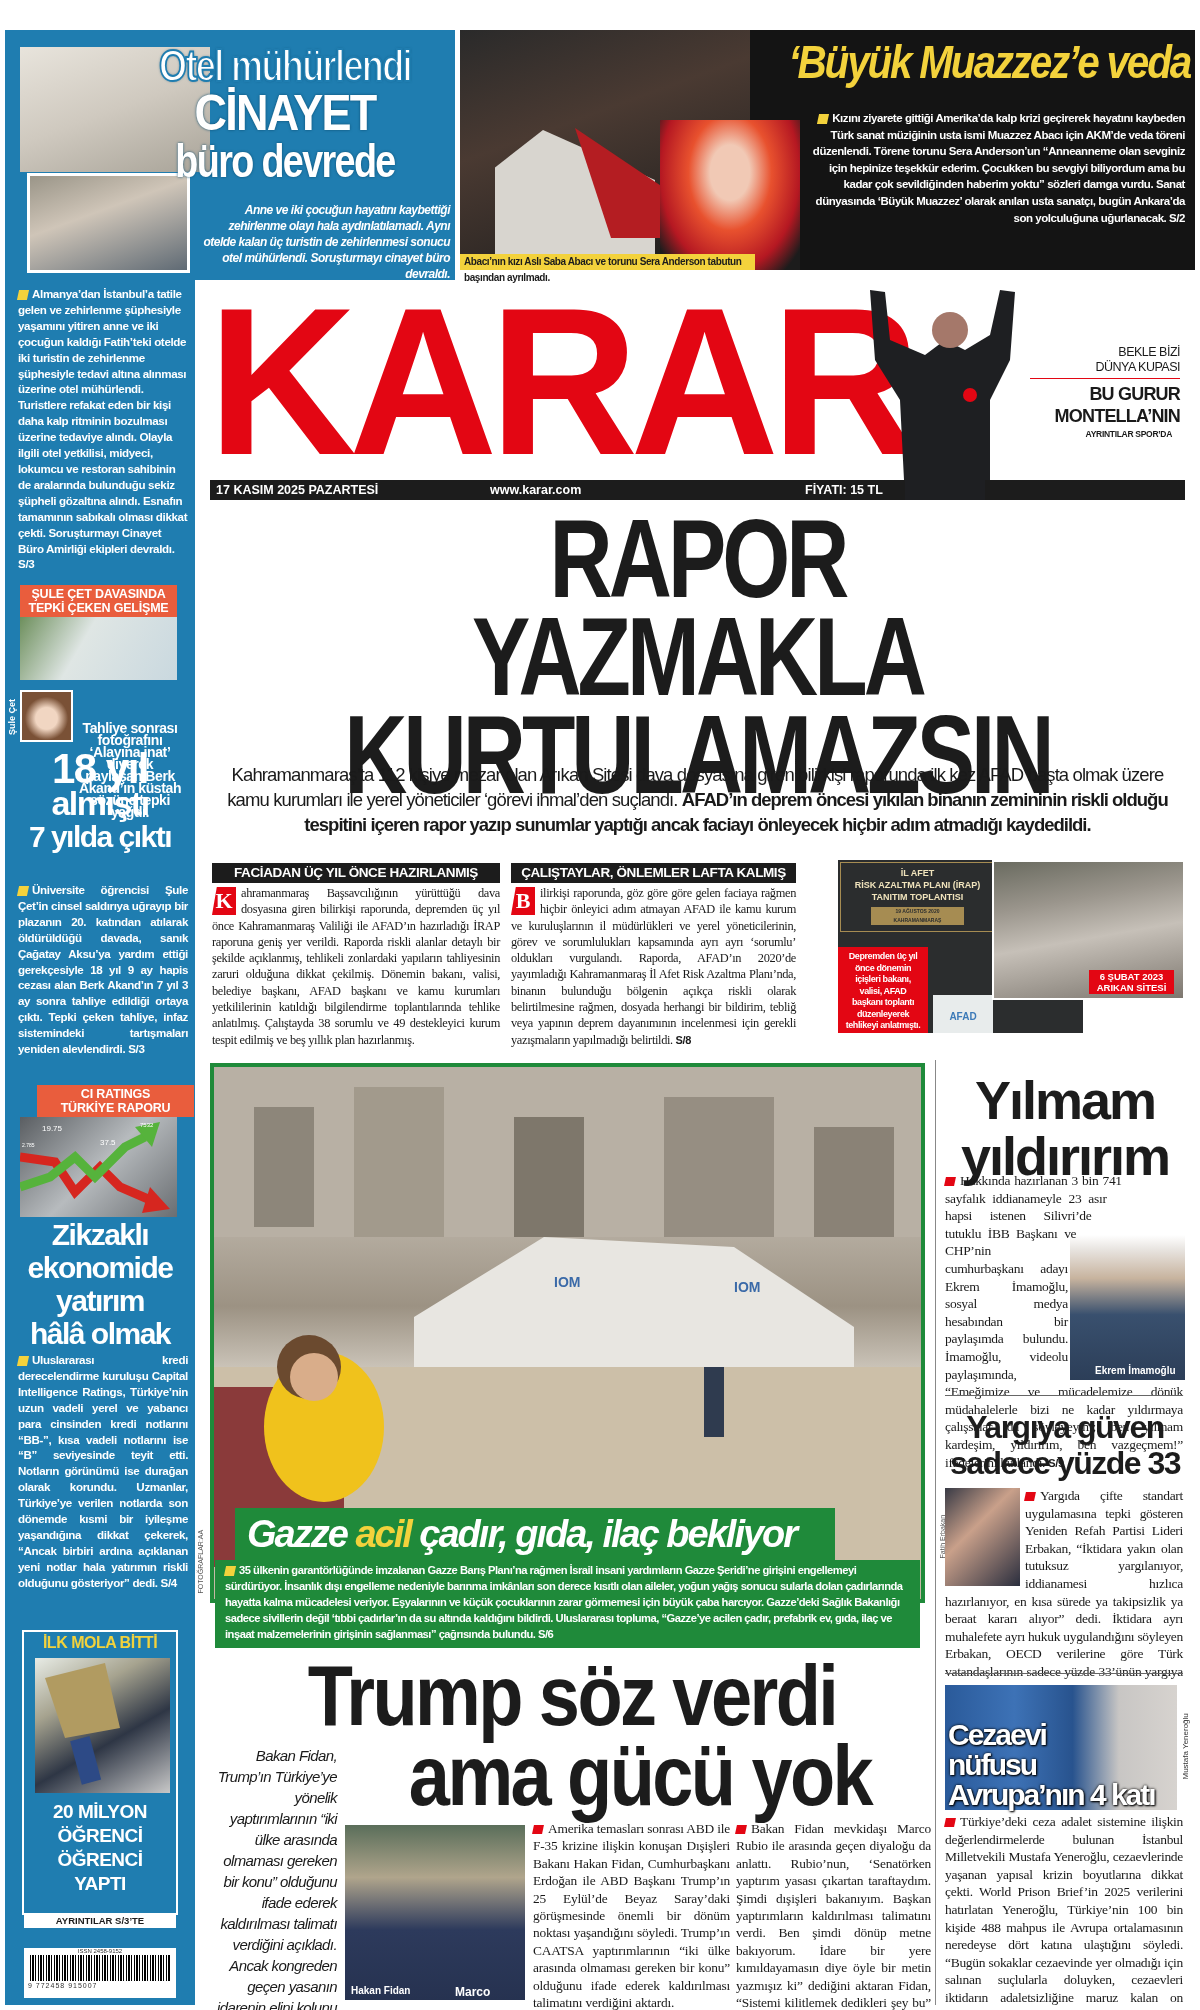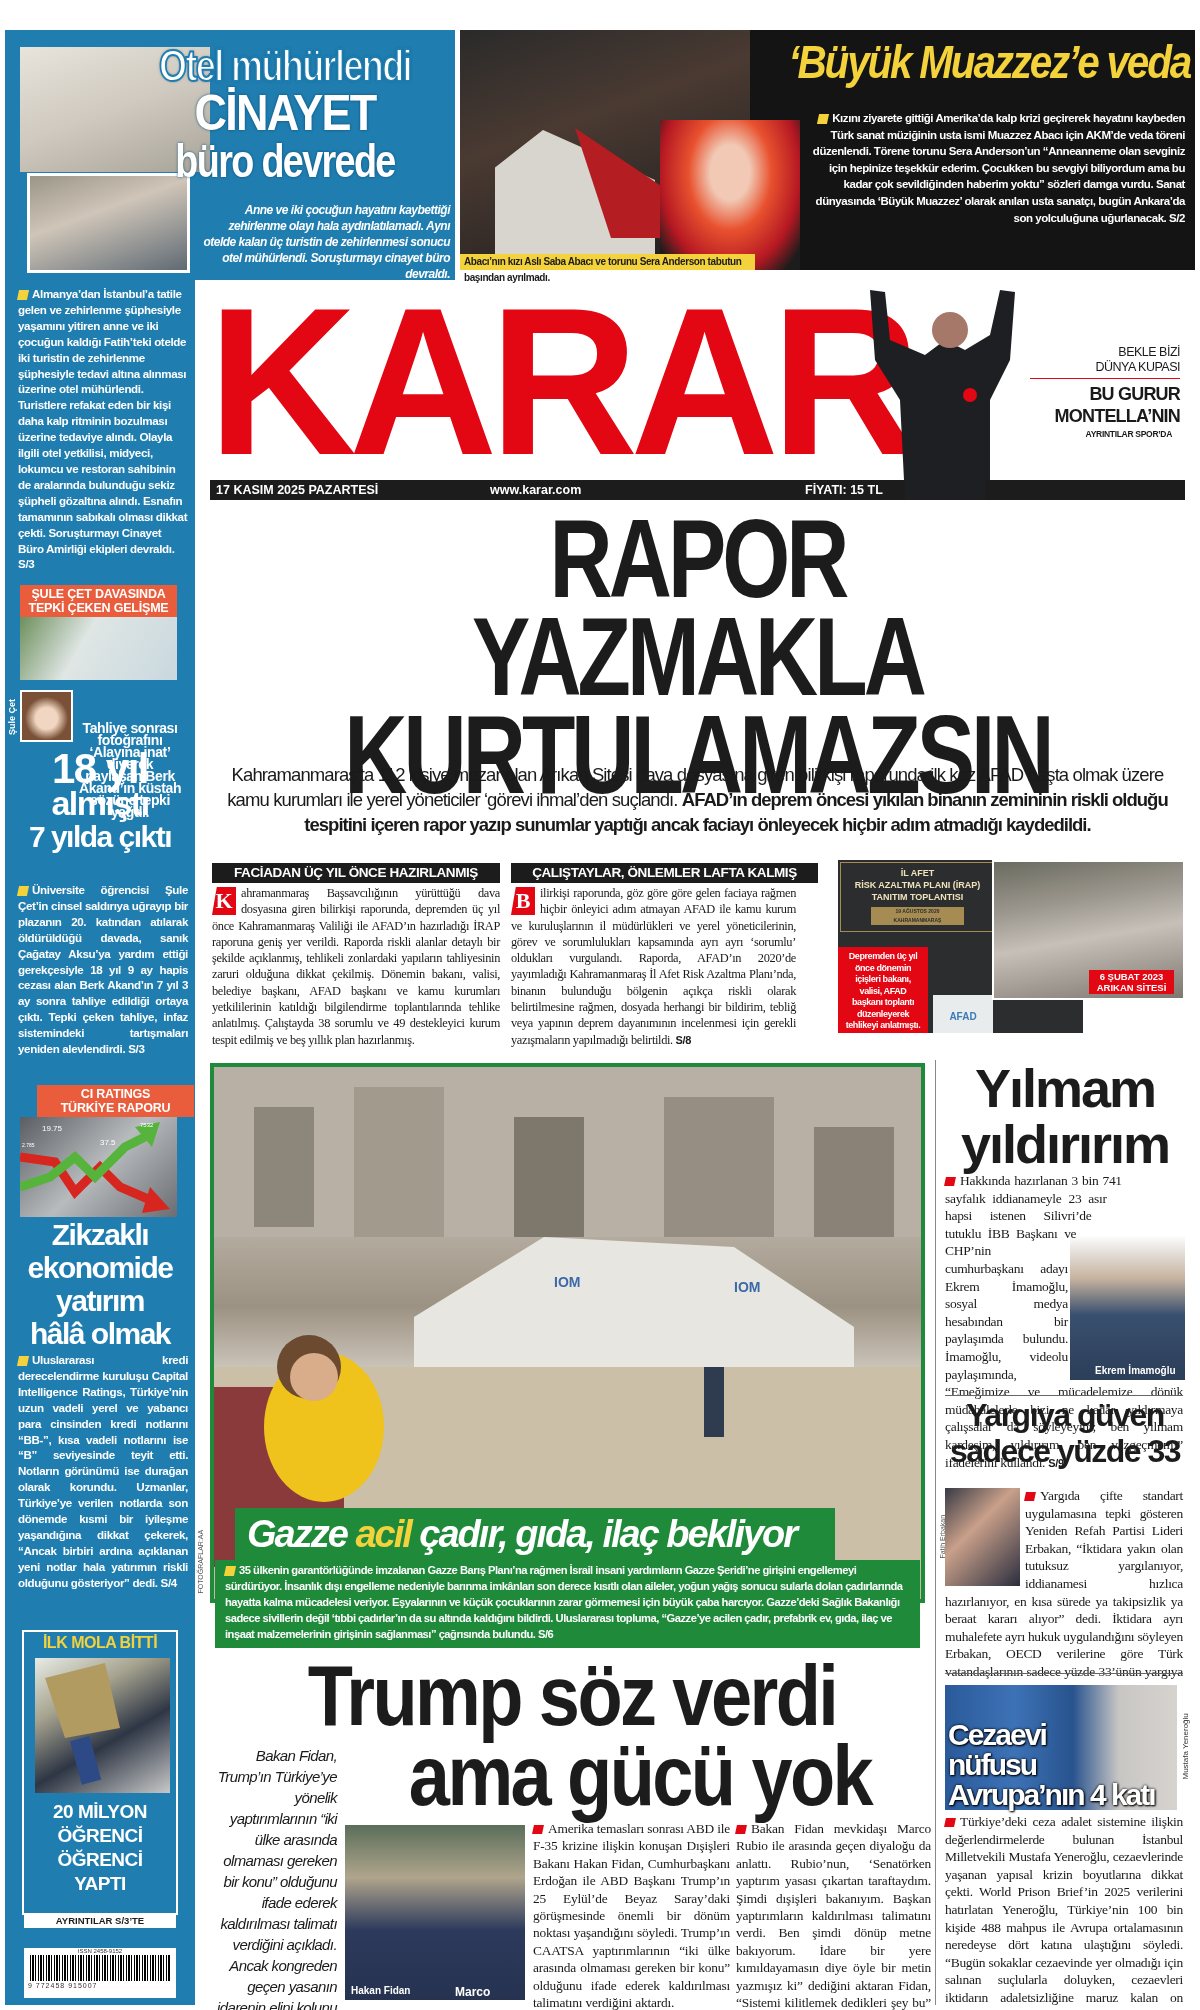--- a/index.html
+++ b/index.html
@@ -28,21 +28,21 @@
   #lead { left: 210px; top: 762px; width: 975px; text-align:center; font-size: 18.5px; line-height: 25px; letter-spacing:-0.9px; }
 
   .secbar { background:#1c1c1c; color:#fff; font-weight:bold; text-align:center; font-size:13.5px; line-height:20px; height:20px; letter-spacing:-0.4px; }
   .col-text { font-family:"Liberation Serif", serif; font-size:12.4px; line-height:16.3px; text-align:justify; letter-spacing:-0.35px; }
   .dropcap { float:left; width:24px; height:28px; background:#e30613; color:#fff; font-family:"Liberation Serif",serif; font-weight:bold; font-size:22px; line-height:28px; text-align:center; margin:2px 5px 0 0; clip-path: polygon(20% 0,100% 0,100% 100%,0 100%); }
 
   #gaza-box { left: 210px; top: 1063px; width: 715px; height: 540px; border:4px solid #1f8a3a; background: linear-gradient(180deg,#cfc9bf 0%,#bab2a6 28%,#9c9283 45%,#d8d2c8 60%,#c4b7a3 100%); }
   #gaza-text-box { left: 215px; top: 1560px; width: 705px; height: 88px; background:#1f8a3a; color:#fff; font-weight:bold; font-size:11.2px; line-height:16px; padding:2px 10px; letter-spacing:-0.5px; }
   #gaza-head { left: 235px; top: 1508px; width: 600px; height: 52px; background:#1f8a3a; color:#fff; font-style:italic; font-weight:bold; font-size:38px; line-height:52px; padding-left:12px; letter-spacing:-2px; }
 
-  .rhead { font-weight:900; color:#1c1c1c; text-align:center; letter-spacing:-2px; }
+  .rhead { font-weight:900; color:#1c1c1c; text-align:center; letter-spacing:-2px;margin-top:12px; }
   .rtext { font-family:"Liberation Serif", serif; font-size:13.5px; line-height:17.6px; text-align:justify; letter-spacing:-0.3px; }
 
   .trump-head { font-weight:900; color:#1c1c1c; letter-spacing:-3px; }
   .italic-text { font-style:italic; font-size:15px; line-height:21px; text-align:right; letter-spacing:-0.6px; }
   .btext { font-family:"Liberation Serif", serif; font-size:13.4px; line-height:17.4px; text-align:justify; letter-spacing:-0.2px; }
 </style>
 </head>
 <body>
 
 <div id="left-col" class="abs"></div>
@@ -171,21 +171,21 @@
 </div>
 <div id="lead" class="abs">
   <span>Kahramanmaraş’ta 112 kişiye mezar olan Arıkan Sitesi dava dosyasına giren bilirkişi raporunda ilk kez AFAD başta olmak üzere kamu kurumları ile yerel yöneticiler ‘görevi ihmal’den suçlandı. </span><b style="letter-spacing:-1px;">AFAD’ın deprem öncesi yıkılan binanın zemininin riskli olduğu tespitini içeren rapor yazıp sunumlar yaptığı ancak faciayı önleyecek hiçbir adım atmadığı kaydedildi.</b>
 </div>
 
 <div class="abs secbar" style="left:212px;top:863px;width:288px;">FACİADAN ÜÇ YIL ÖNCE HAZIRLANMIŞ</div>
 <div class="abs col-text" style="left:212px;top:885px;width:288px;">
   <span class="dropcap">K</span><span>ahramanmaraş Başsavcılığının yürüttüğü dava dosyasına giren bilirkişi raporunda, depremden üç yıl önce Kahramanmaraş Valiliği ile AFAD’ın hazırladığı İRAP raporuna geniş yer verildi.  Raporda riskli alanlar detaylı bir şekilde açıklanmış, tehlikeli zonlardaki yapıların tahliyesinin zaruri olduğuna dikkat çekilmiş. Dönemin bakanı, valisi, belediye başkanı,  AFAD başkanı ve kamu kurumları yetkililerinin katıldığı bilgilendirme toplantılarında tehlike anlatılmış. Çalıştayda 38 sorumlu ve 49 destekleyici kurum tespit edilmiş ve beş yıllık plan hazırlanmış.</span>
 </div>
 
-<div class="abs secbar" style="left:511px;top:863px;width:307px;">ÇALIŞTAYLAR, ÖNLEMLER LAFTA KALMIŞ</div>
+<div class="abs secbar" style="left:511px;top:863px;width:285px;">ÇALIŞTAYLAR, ÖNLEMLER LAFTA KALMIŞ</div>
 <div class="abs col-text" style="left:511px;top:885px;width:285px;">
   <span class="dropcap">B</span><span>ilirkişi raporunda, göz göre göre gelen faciaya rağmen hiçbir önleyici adım atmayan AFAD ile kamu kurum ve kuruluşlarının il müdürlükleri ve yerel yöneticilerinin, görev ve sorumlulukları kapsamında ayrı ayrı ‘sorumlu’ oldukları vurgulandı. Raporda, AFAD’ın 2020’de yayımladığı Kahramanmaraş İl Afet Risk Azaltma Planı’nda, binanın bulunduğu bölgenin açıkça riskli olarak belirtilmesine rağmen, dosyada herhangi bir bildirim, tebliğ veya yapının deprem dayanımının incelenmesi için gerekli yazışmaların yapılmadığı belirtildi. </span><b style="font-family:'Liberation Sans',sans-serif;font-size:11px;">S/8</b>
 </div>
 
 <div class="abs" style="left:838px;top:860px;width:245px;height:173px;background:#2b2d2e;">
   <div class="abs" style="left:2px;top:2px;width:155px;height:70px;border:1px solid #a68c52;color:#f0e3bc;font-weight:bold;text-align:center;font-size:9px;line-height:12px;padding-top:4px;">
     <div>İL AFET</div>
     <div>RİSK AZALTMA PLANI (İRAP)</div>
     <div>TANITIM TOPLANTISI</div>
     <div style="font-size:5px;line-height:9px;margin-top:4px;background:#a68c52;color:#2b2d2e;margin-left:30px;margin-right:30px;">19 AĞUSTOS 2020 KAHRAMANMARAŞ</div>

